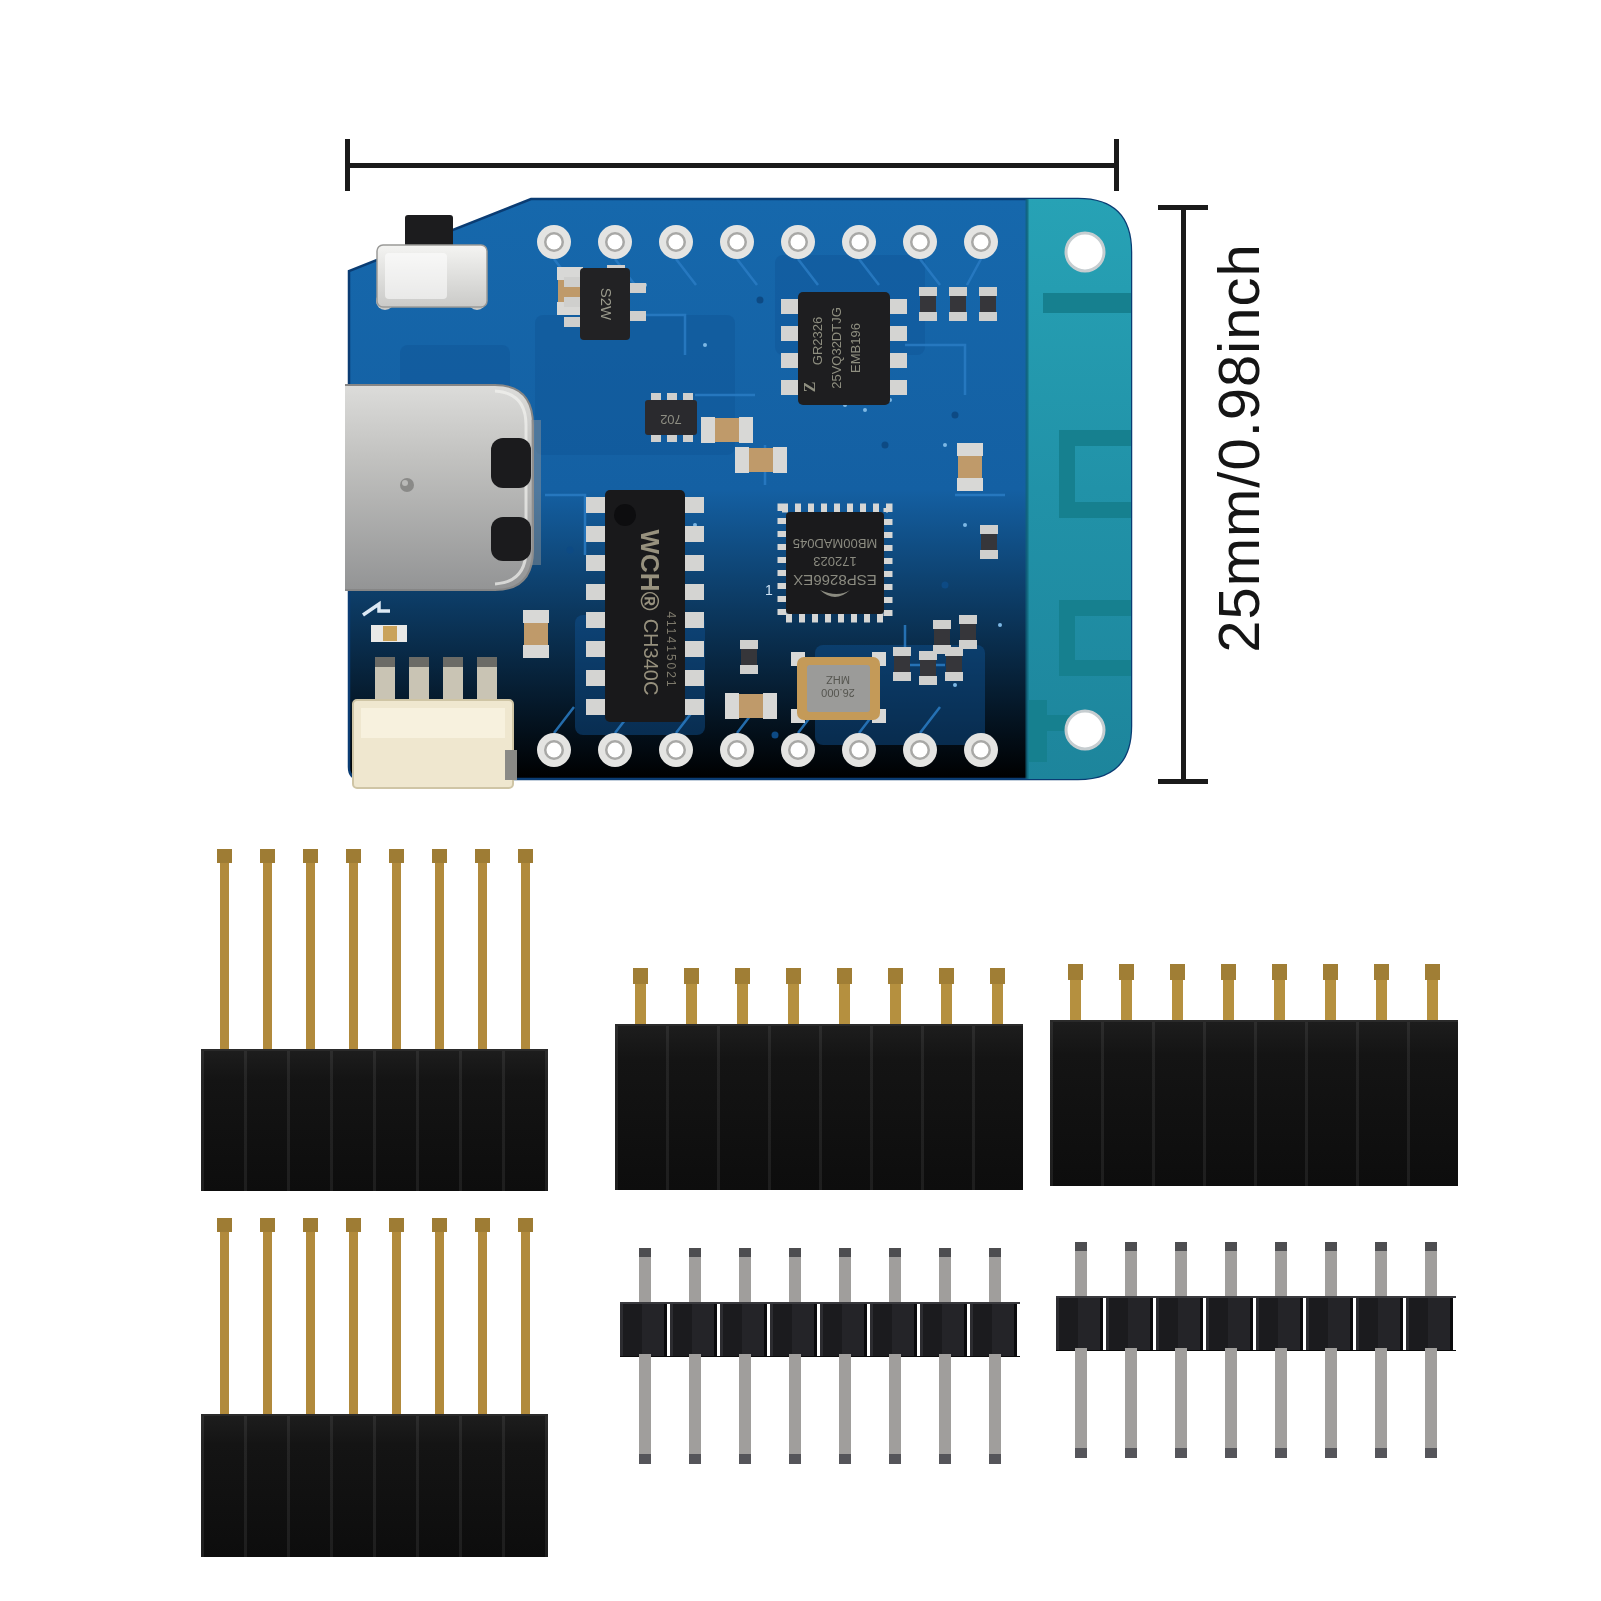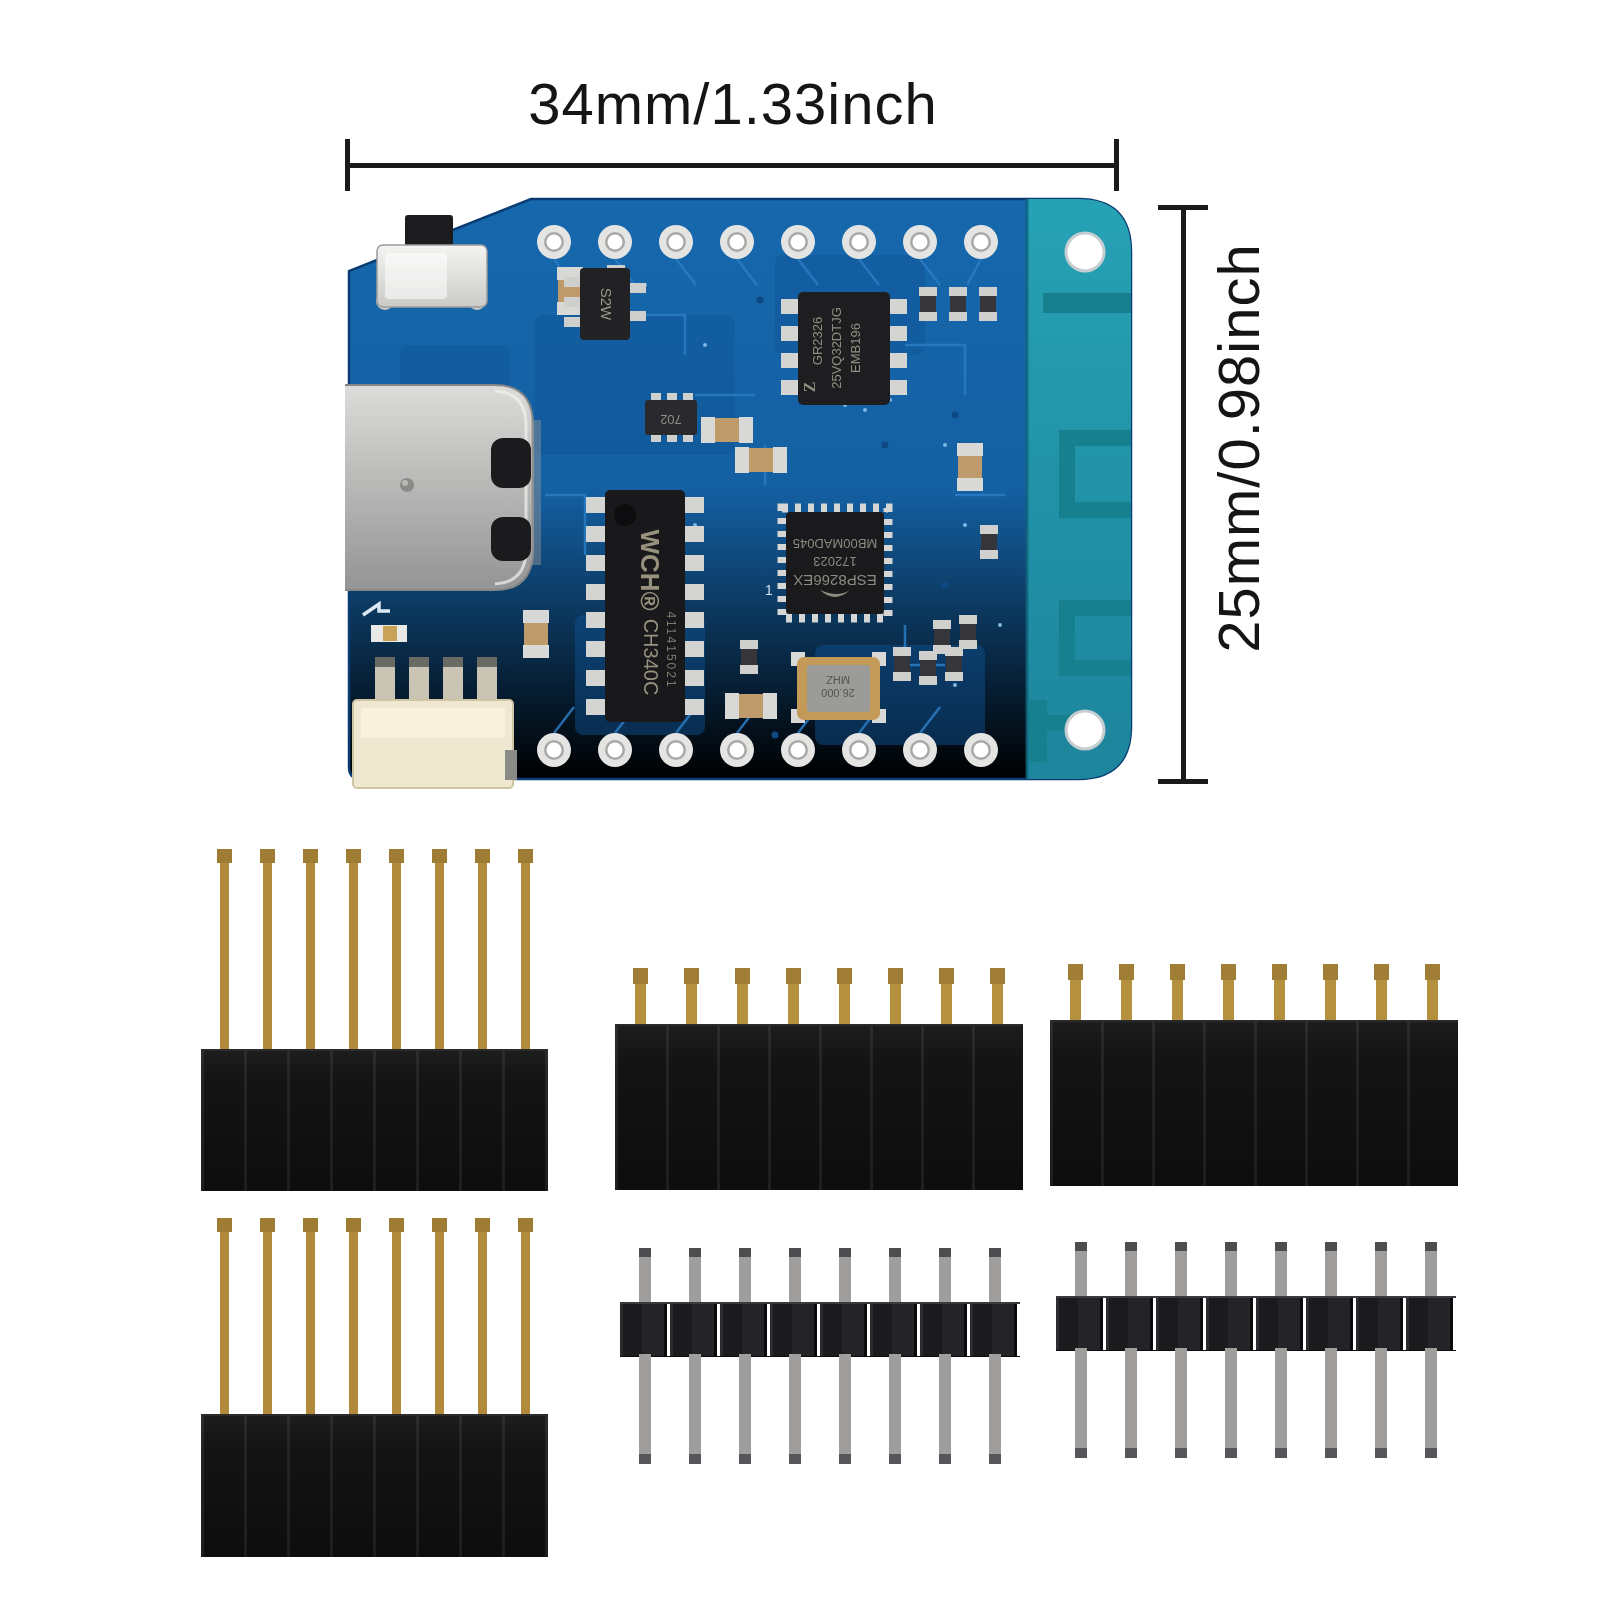--- a/index.html
+++ b/index.html
@@ -67,21 +67,20 @@
   .male-body{
     background:repeating-linear-gradient(90deg,#2c2c30 0 3px,#1b1b1e 3px 22px,#242428 22px 44px,#0a0a0c 44px 47px,#ffffff 47px 50px);
     border-top:2px solid #3a3a3e;border-bottom:1px solid #0a0a0a;
   }
 </style>
 </head>
 <body>
 
 <div class="canvas">
 
-  <div class="dim-label width">34mm/1.33inch</div>
   <div class="dim-label height">25mm/0.98inch</div>
   <div class="dim-line h"></div>
   <div class="dim-line h-tick-l"></div>
   <div class="dim-line h-tick-r"></div>
   <div class="dim-line v"></div>
   <div class="dim-line v-tick-t"></div>
   <div class="dim-line v-tick-b"></div>
 
   <svg class="board-svg" width="790" height="595" viewBox="0 0 790 595">
     <defs>

